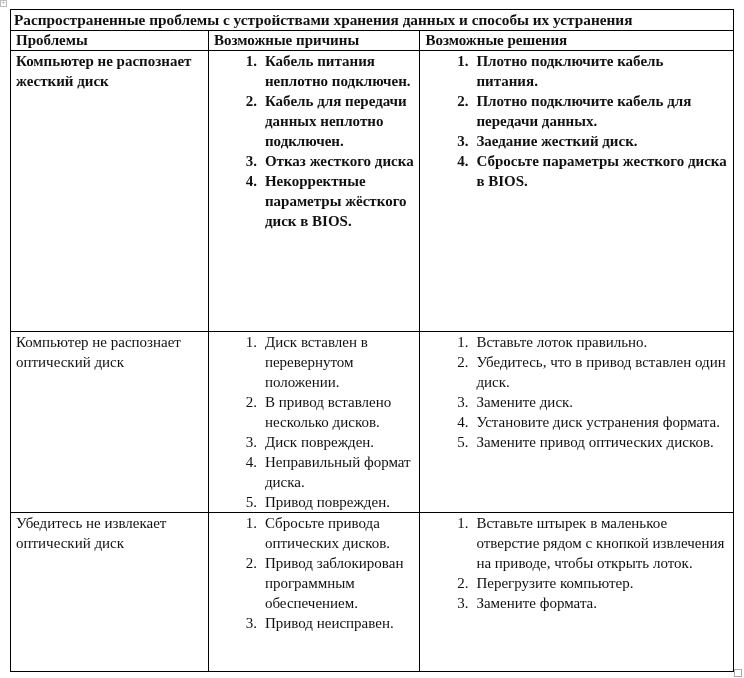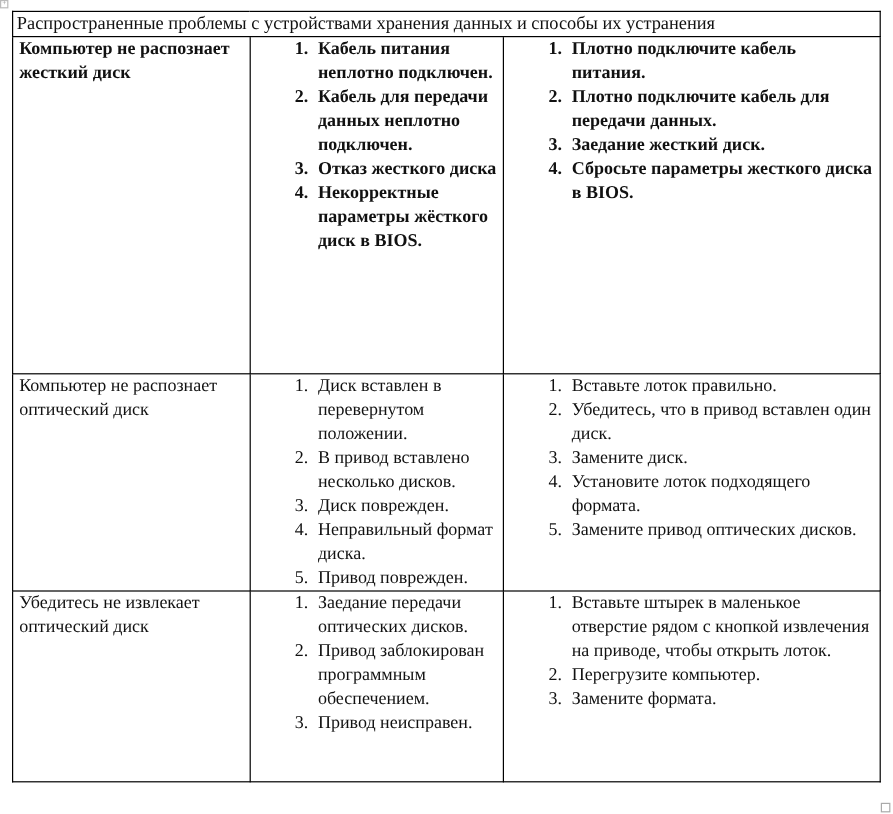--- a/index.html
+++ b/index.html
@@ -48,21 +48,21 @@
     }
     table.doc-table td, table.doc-table th {
       border: 1px solid #000;
       vertical-align: top;
       padding: 0 5px;
       font-size: 15px;
       line-height: 20px;
       text-align: left;
     }
     .title-cell {
-      font-weight: normal;
+      font-weight: bold;
       height: 20px;
       white-space: nowrap;
       padding-left: 3px !important;
       font-size: 15.3px !important;
       margin-left: 40px;
     }
     .header-cell {
       font-weight: bold;
       height: 19px;
       line-height: 19px !important;
@@ -98,20 +98,25 @@
 <table class="doc-table">
   <colgroup>
     <col class="col-problem">
     <col class="col-cause">
     <col class="col-solution">
   </colgroup>
   <tbody>
       <tr>
     <td colspan="3" class="title-cell">Распространенные проблемы с устройствами хранения данных и способы их устранения</td>
   </tr>
+  <tr>
+    <td class="header-cell">Проблемы</td>
+    <td class="header-cell">Возможные причины</td>
+    <td class="header-cell">Возможные решения</td>
+  </tr>
 
   <tr class="row1">
     <td>Компьютер не распознает жесткий диск</td>
     <td>
       <ol class="item-list">
         <li><span class="num">1.</span><span>Кабель питания неплотно подключен.</span></li>
         <li><span class="num">2.</span><span>Кабель для передачи данных неплотно подключен.</span></li>
         <li><span class="num">3.</span><span>Отказ жесткого диска</span></li>
         <li><span class="num">4.</span><span>Некорректные параметры жёсткого диск в BIOS.</span></li>
       </ol>
@@ -135,31 +140,31 @@
         <li><span class="num">3.</span><span>Диск поврежден.</span></li>
         <li><span class="num">4.</span><span>Неправильный формат диска.</span></li>
         <li><span class="num">5.</span><span>Привод поврежден.</span></li>
       </ol>
     </td>
     <td>
       <ol class="item-list">
         <li><span class="num">1.</span><span>Вставьте лоток правильно.</span></li>
         <li><span class="num">2.</span><span>Убедитесь, что в привод вставлен один диск.</span></li>
         <li><span class="num">3.</span><span>Замените диск.</span></li>
-        <li><span class="num">4.</span><span>Установите лоток подходящего формата.</span></li>
+        <li><span class="num">4.</span><span>Установите диск устранения формата.</span></li>
         <li><span class="num">5.</span><span>Замените привод оптических дисков.</span></li>
       </ol>
     </td>
   </tr>
 
   <tr class="row3">
     <td>Убедитесь не извлекает оптический диск</td>
     <td>
       <ol class="item-list">
-        <li><span class="num">1.</span><span>Заедание передачи оптических дисков.</span></li>
+        <li><span class="num">1.</span><span>Сбросьте привода оптических дисков.</span></li>
         <li><span class="num">2.</span><span>Привод заблокирован программным обеспечением.</span></li>
         <li><span class="num">3.</span><span>Привод неисправен.</span></li>
       </ol>
     </td>
     <td>
       <ol class="item-list">
         <li><span class="num">1.</span><span>Вставьте штырек в маленькое отверстие рядом с кнопкой извлечения на приводе, чтобы открыть лоток.</span></li>
         <li><span class="num">2.</span><span>Перегрузите компьютер.</span></li>
         <li><span class="num">3.</span><span>Замените формата.</span></li>
       </ol>

